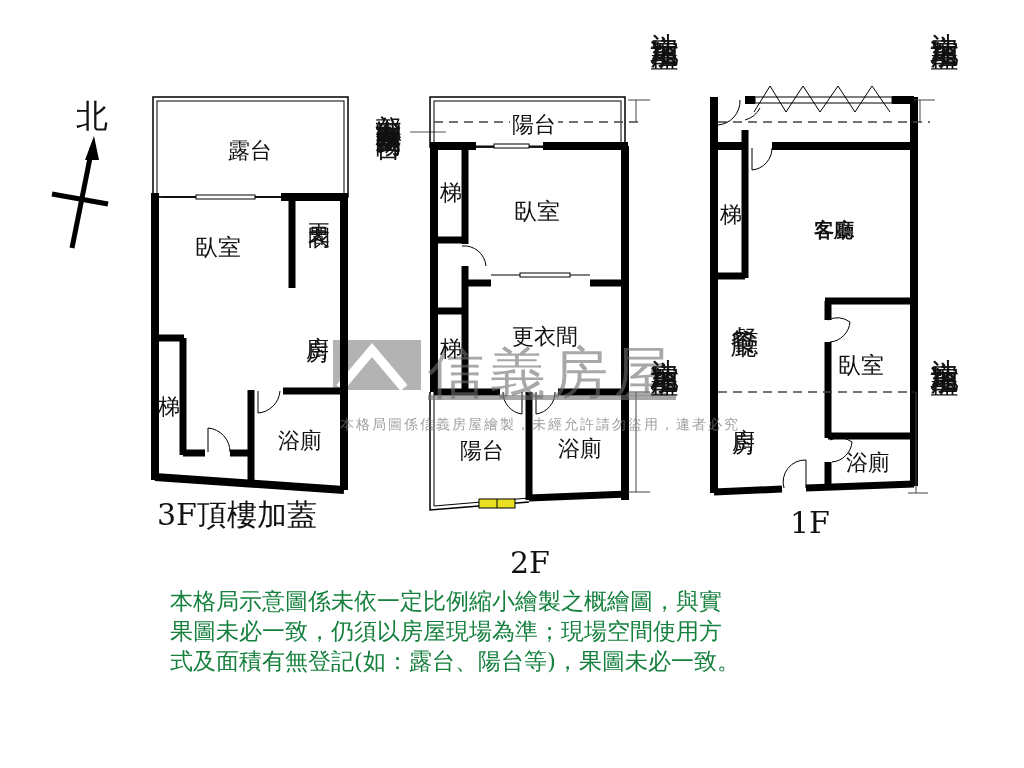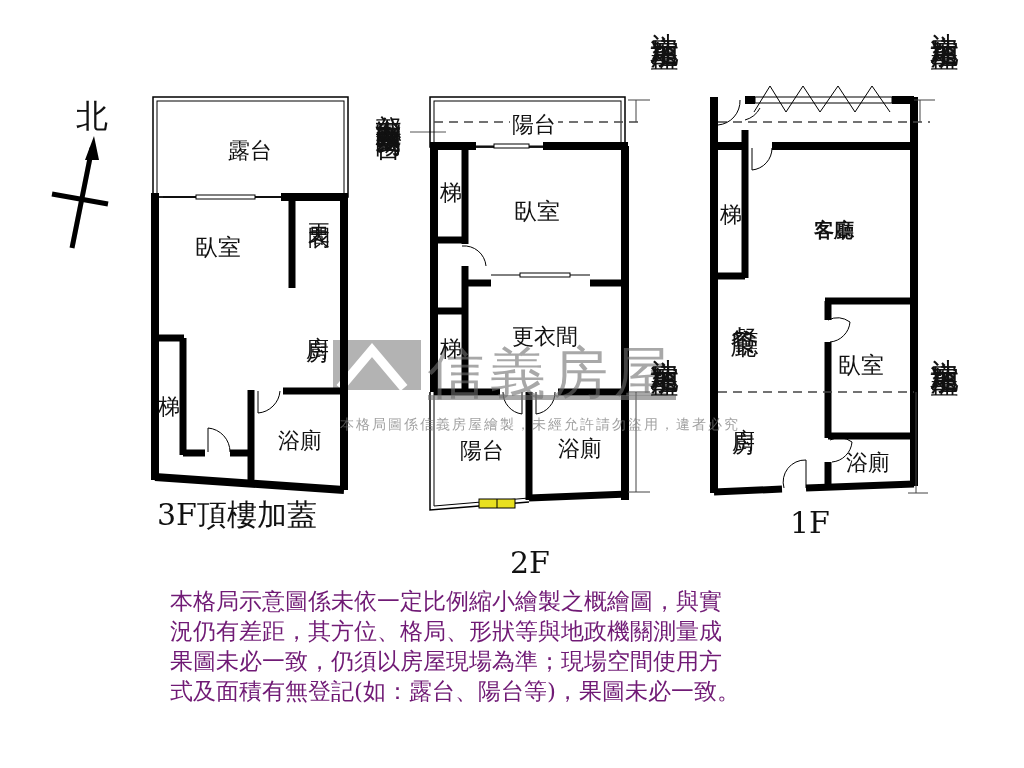--- a/index.html
+++ b/index.html
@@ -5,21 +5,21 @@
   html, body { margin:0; padding:0; background:#ffffff; }
   body { width:1024px; height:768px; position:relative; overflow:hidden;
          font-family:"DejaVu Serif","Liberation Serif",serif; color:#111; }
   svg.plan { position:absolute; left:0; top:0; }
   .lbl { position:absolute; font-family:"DejaVu Serif","Liberation Serif",serif; color:#111; line-height:1; white-space:nowrap; }
   .vert { writing-mode:vertical-rl; text-orientation:upright; letter-spacing:2px; }
   .room { font-size:23px; }
   .room-sm { font-size:22px; }
   .floor { font-size:30px; }
   .note { position:absolute; left:170px; top:586px; width:700px; font-size:23px; line-height:30px;
-          font-family:"DejaVu Serif","Liberation Serif",serif; color:#701a75; }
+          font-family:"DejaVu Serif","Liberation Serif",serif; color:#15803d; }
   .note p { margin:0; }
   .wm-text { position:absolute; left:428px; top:336px; font-size:56px; color:rgba(110,110,110,0.6);
              font-family:"DejaVu Sans","Liberation Sans",sans-serif; letter-spacing:6px;text-decoration:underline; }
   .wm-small { position:absolute; left:340px; top:416px; font-size:14px; color:rgba(120,120,120,0.7);
               font-family:"DejaVu Sans","Liberation Sans",sans-serif; letter-spacing:2px; }
 </style>
 </head>
 <body>
 
 <svg class="plan" width="1024" height="768" viewBox="0 0 1024 768">
@@ -173,16 +173,15 @@
 <div class="lbl room-sm" style="left:846px;top:452px;">浴廁</div>
 <div class="lbl floor" style="left:790px;top:508px;">1F</div>
 
 <div class="lbl vert" style="left:650px;top:10px;font-size:28px;">法定空地加蓋</div>
 <div class="lbl vert" style="left:650px;top:336px;font-size:28px;">法定空地加蓋</div>
 <div class="lbl vert" style="left:930px;top:10px;font-size:28px;">法定空地加蓋</div>
 <div class="lbl vert" style="left:930px;top:336px;font-size:28px;">法定空地加蓋</div>
 
 <div class="note">
   <p>本格局示意圖係未依一定比例縮小繪製之概繪圖，與實</p>
-  <p>況仍有差距，其方位、格局、形狀等與地政機關測量成</p>
   <p>果圖未必一致，仍須以房屋現場為準；現場空間使用方</p>
   <p>式及面積有無登記(如：露台、陽台等)，果圖未必一致。</p>
 </div>
 
 </body></html>

